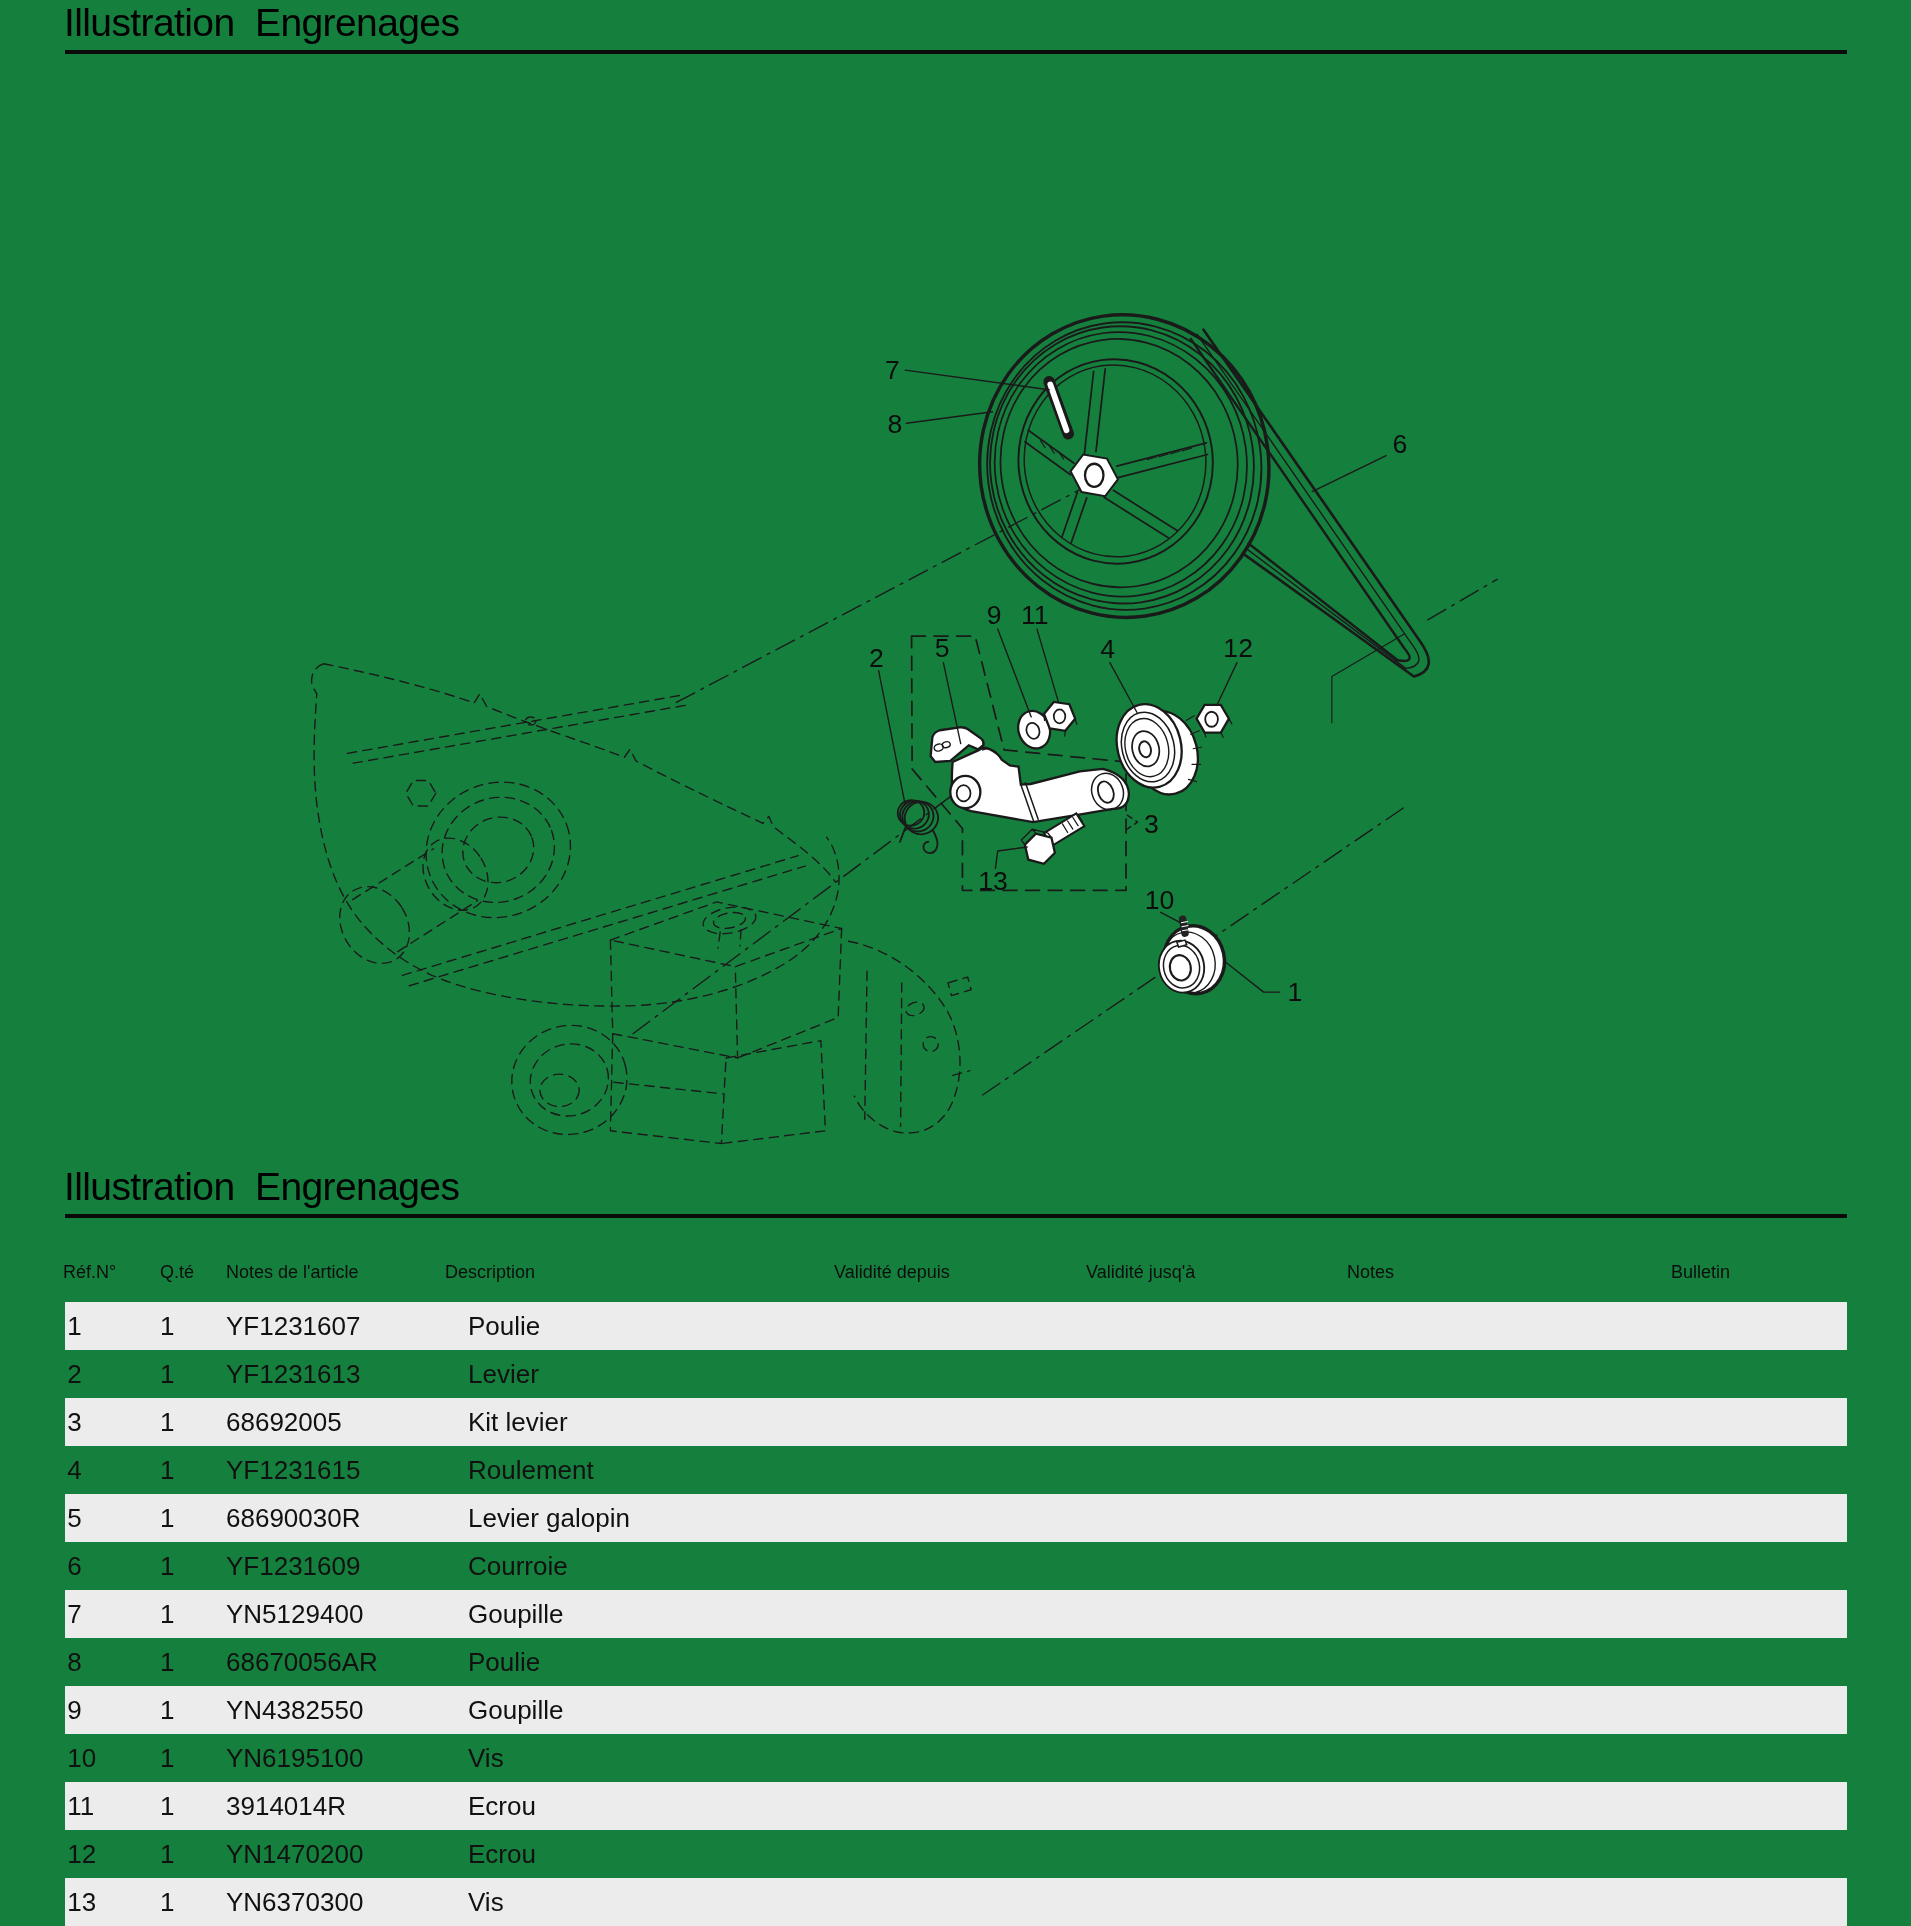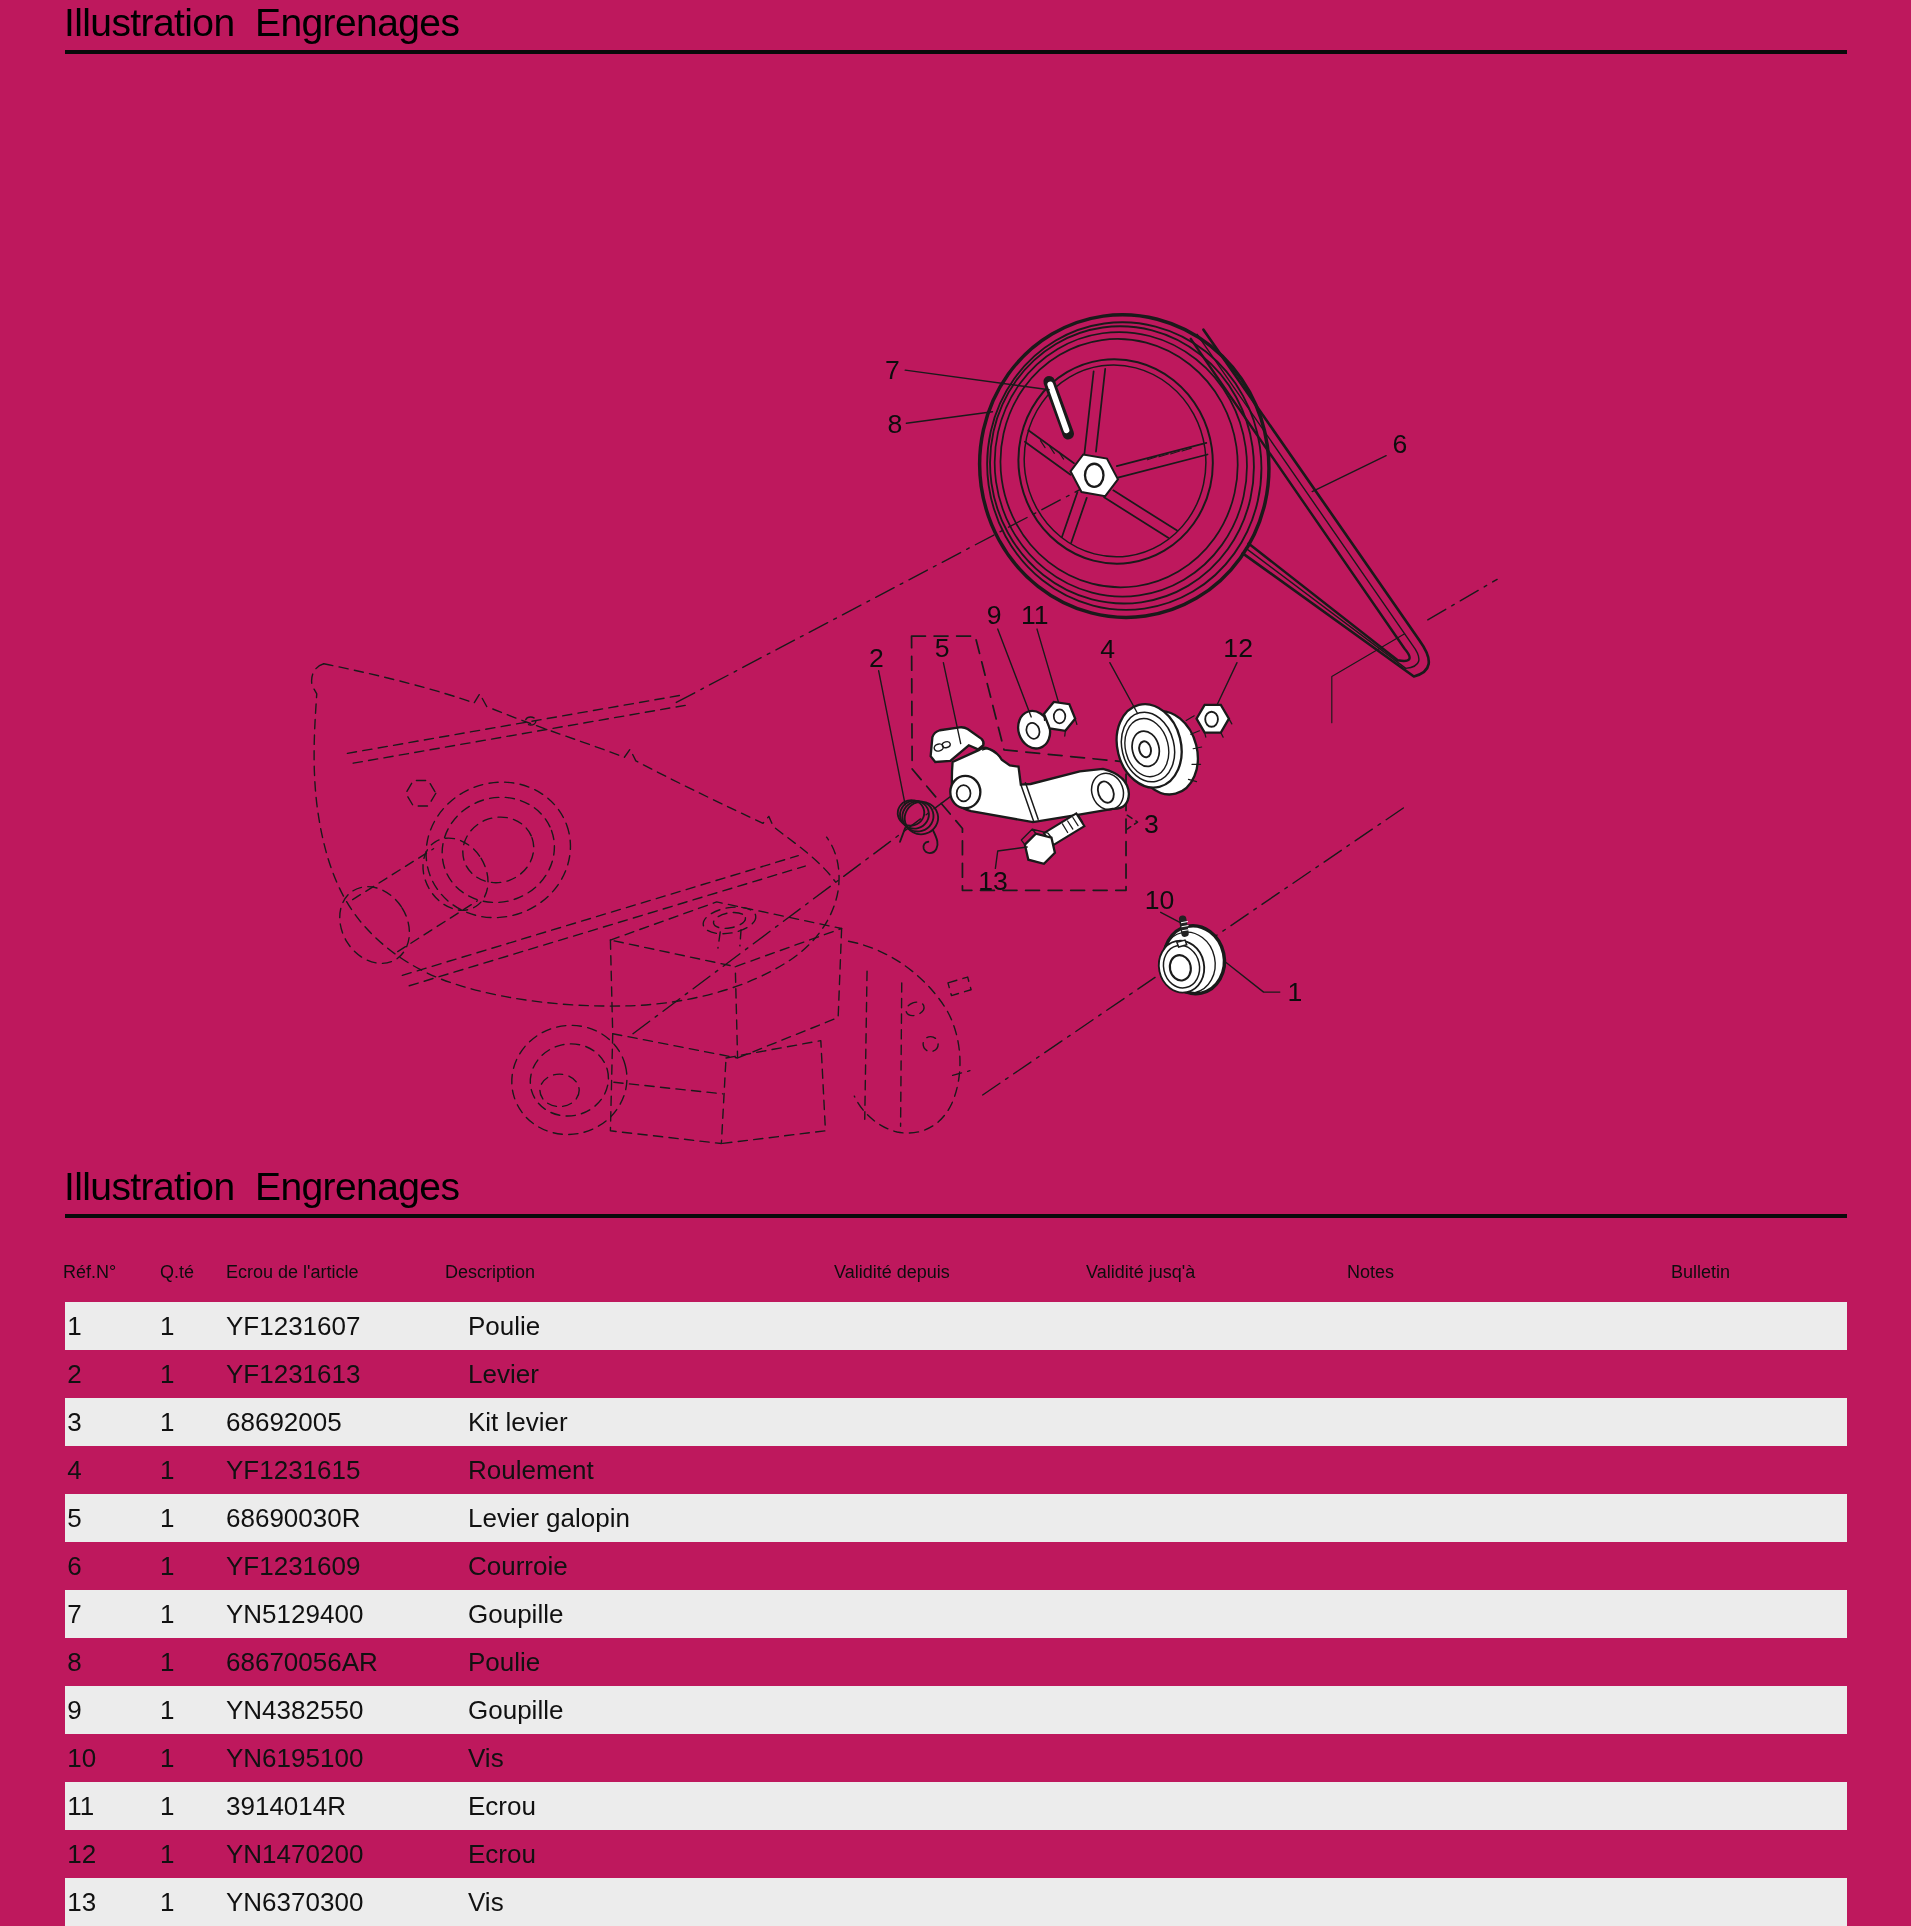--- a/index.html
+++ b/index.html
@@ -1,17 +1,17 @@
 <!DOCTYPE html>
 <html style="--stripe: #ececec;font-size:9.2px"><head>
 <meta charset="utf-8">
 <style>
   html,body{margin:0;padding:0;background:#ffffff;}
   body{width:1911px;height:1926px;position:relative;font-family:"Liberation Sans",sans-serif;color:#111;}
-  #page{position:absolute;inset:0;background:#be185d;overflow:hidden;text-decoration:underline;}
+  #page{position:absolute;inset:0;background:#15803d;overflow:hidden;text-decoration:underline;}
   .title{position:absolute;left:64px;font-size:39px;letter-spacing:-0.6px;color:#000;white-space:pre;}
   .rule{position:absolute;left:65px;width:1782px;height:4px;background:#0a0a0a;}
   #diagram{position:absolute;left:0;top:0;}
   .hdr{position:absolute;top:1246px;height:52px;line-height:52px;font-size:18px;color:#0d0d0d;white-space:pre;}
   #rows{position:absolute;left:65px;top:1302px;width:1782px;}
   .prow{position:relative;height:48px;font-size:26px;}
   .prow:nth-child(odd){background:var(--stripe,#ececec);}
   .cell{position:absolute;top:0;height:48px;line-height:48px;white-space:pre;}
   .c-ref{left:2.3px;}  .c-qty{left:95px;}  .c-code{left:161px;text-align:center;}  .c-desc{left:403px;}
   svg .ln{stroke:#1a1a1a;fill:none;stroke-linecap:round;stroke-linejoin:round;}
@@ -203,21 +203,21 @@
       <text x="1718" y="1540">13</text>
     </g>
   </svg>
 
   <div class="title" style="top:1165px;">Illustration  Engrenages</div>
   <div class="rule" style="top:1214px;"></div>
 
   <div>
     <span class="hdr" style="left:63px;">Réf.N°</span>
     <span class="hdr" style="left:160px;">Q.té</span>
-    <span class="hdr" style="left:226px;">Ecrou de l'article</span>
+    <span class="hdr" style="left:226px;">Notes de l'article</span>
     <span class="hdr" style="left:445px;">Description</span>
     <span class="hdr" style="left:834px;">Validité depuis</span>
     <span class="hdr" style="left:1086px;text-align:right;">Validité jusq'à</span>
     <span class="hdr" style="left:1347px;">Notes</span>
     <span class="hdr" style="left:1671px;">Bulletin</span>
   </div>
 
   <div id="rows">
     <div class="prow">
       <span class="cell c-ref">1</span>

